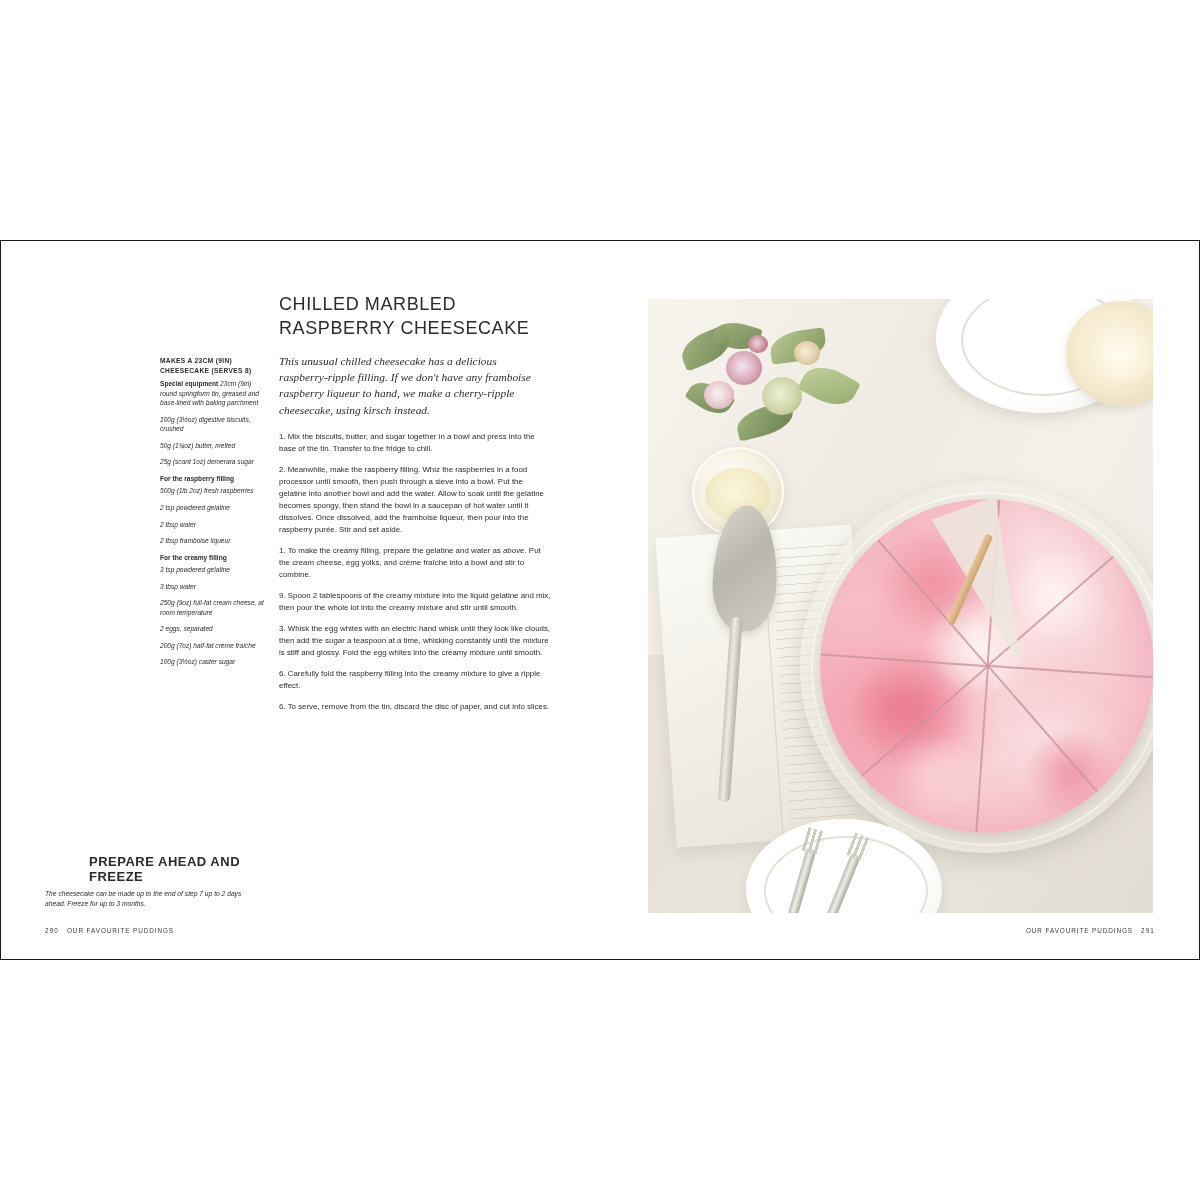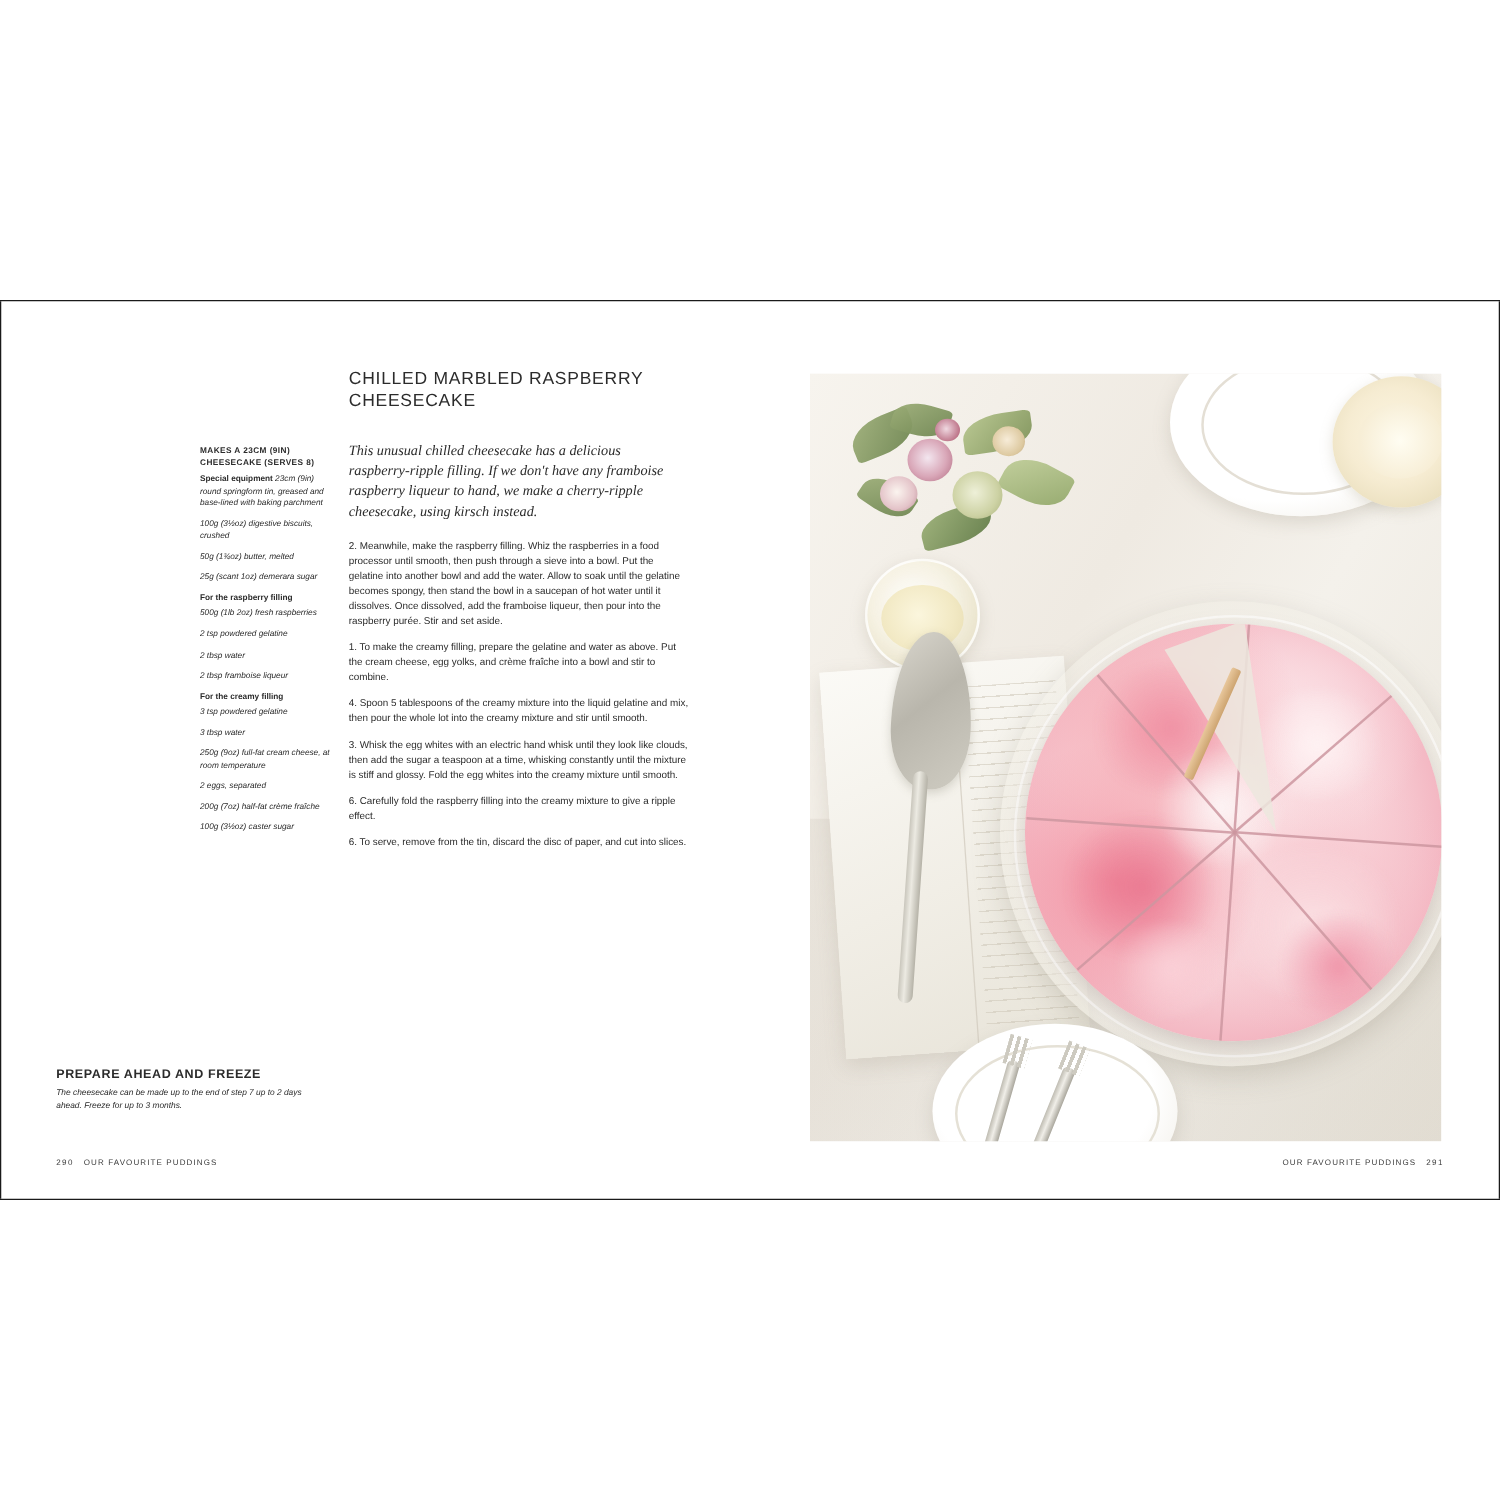--- a/index.html
+++ b/index.html
@@ -42,21 +42,21 @@
     position: absolute;
     left: 0; top: 0;
     width: 600px; height: 720px;
   }
 
   #recipe-title {
     position: absolute;
     left: 279px;
     top: 52px;
     width: 290px;
-    font-size: 14px;
+    font-size: 18px;
     letter-spacing: 0.6px;
     line-height: 1.32;
     font-weight: 400;
     color: #2b2b2b;
     text-transform: uppercase;
   }
 
   
   #ingredients-col {
     position: absolute;
@@ -115,26 +115,27 @@
   #steps .step { margin-bottom: 9px; }
 
   
   #prepare-ahead {
     position: absolute;
     left: 45px;
     top: 613px;
     width: 200px;
   }
   #prepare-ahead .pa-title {
-    font-size: 10px;
+    font-size: 13px;
     font-weight: 700;
     letter-spacing: 0.5px;
     text-transform: uppercase;
     color: #2b2b2b;
     margin-bottom: 5px;
+    margin-left: 44px;
   }
   #prepare-ahead .pa-body {
     font-size: 6.7px;
     font-style: italic;
     line-height: 1.5;
     color: #2b2b2b;
   }
 
   
   .folio {
@@ -408,23 +409,24 @@
       <div class="item">3 tbsp water</div>
       <div class="item">250g (9oz) full-fat cream cheese, at room temperature</div>
       <div class="item">2 eggs, separated</div>
       <div class="item">200g (7oz) half-fat crème fraîche</div>
       <div class="item">100g (3½oz) caster sugar</div>
     </div>
 
     <div id="intro">This unusual chilled cheesecake has a delicious raspberry-ripple filling. If we don't have any framboise raspberry liqueur to hand, we make a cherry-ripple cheesecake, using kirsch instead.</div>
 
     <div id="steps">
+      <div class="step">1.  Mix the biscuits, butter, and sugar together in a bowl and press into the base of the tin. Transfer to the fridge to chill.</div>
       <div class="step">2.  Meanwhile, make the raspberry filling. Whiz the raspberries in a food processor until smooth, then push through a sieve into a bowl. Put the gelatine into another bowl and add the water. Allow to soak until the gelatine becomes spongy, then stand the bowl in a saucepan of hot water until it dissolves. Once dissolved, add the framboise liqueur, then pour into the raspberry purée. Stir and set aside.</div>
       <div class="step">1.  To make the creamy filling, prepare the gelatine and water as above. Put the cream cheese, egg yolks, and crème fraîche into a bowl and stir to combine.</div>
-      <div class="step">4.  Spoon 5 tablespoons of the creamy mixture into the liquid gelatine and mix, then pour the whole lot into the creamy mixture and stir until smooth.</div>
+      <div class="step">9.  Spoon 2 tablespoons of the creamy mixture into the liquid gelatine and mix, then pour the whole lot into the creamy mixture and stir until smooth.</div>
       <div class="step">3.  Whisk the egg whites with an electric hand whisk until they look like clouds, then add the sugar a teaspoon at a time, whisking constantly until the mixture is stiff and glossy. Fold the egg whites into the creamy mixture until smooth.</div>
       <div class="step">6.  Carefully fold the raspberry filling into the creamy mixture to give a ripple effect.</div>
       <div class="step">6.  To serve, remove from the tin, discard the disc of paper, and cut into slices.</div>
     </div>
 
     <div id="prepare-ahead">
       <div class="pa-title">PREPARE AHEAD AND FREEZE</div>
       <div class="pa-body">The cheesecake can be made up to the end of step 7 up to 2 days ahead. Freeze for up to 3 months.</div>
     </div>
 

